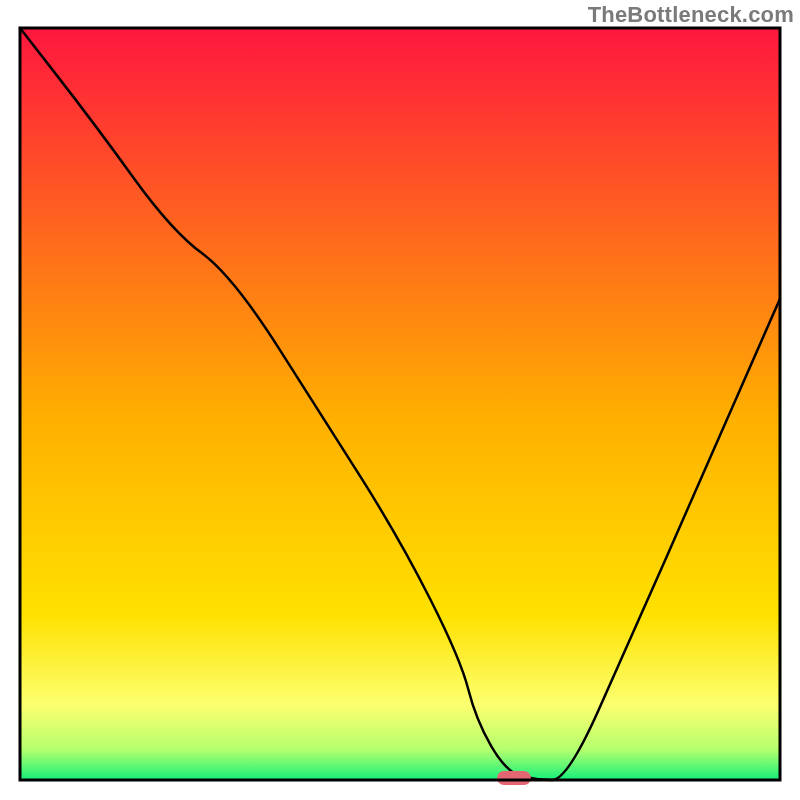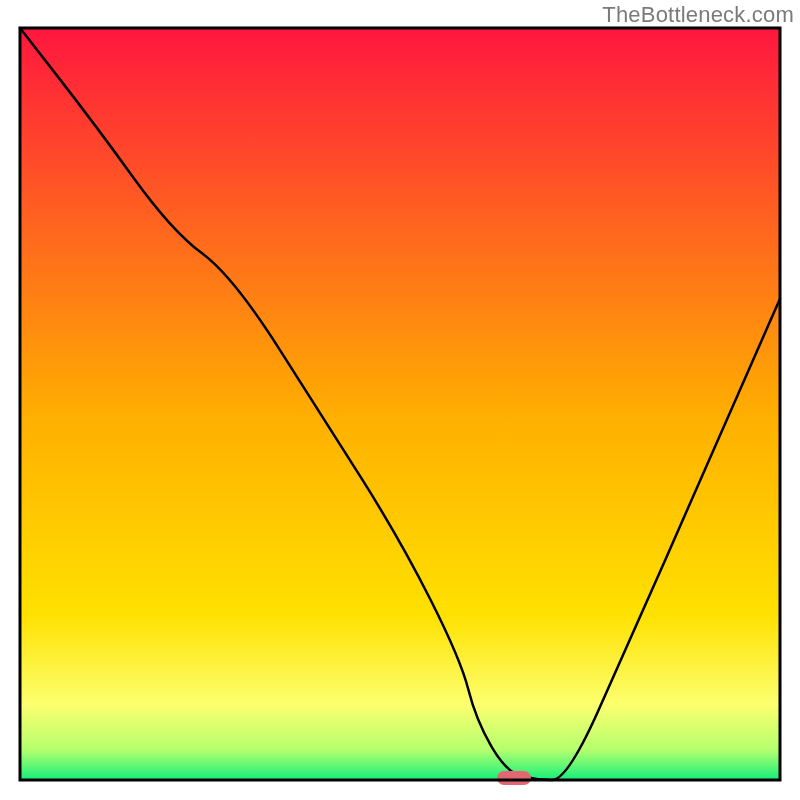--- a/index.html
+++ b/index.html
@@ -14,21 +14,21 @@
   .container {
     position: relative;
     width: 800px;
     height: 800px;
   }
   .watermark {
     position: absolute;
     top: 2px;
     right: 6px;
     font-size: 22px;
-    font-weight: 400;
+    font-weight: 700;
     color: #7a7a7a;
     letter-spacing: 0.2px;
     z-index: 20;
   }
   svg {
     display: block;
   }
 </style>
 </head>
 <body>

